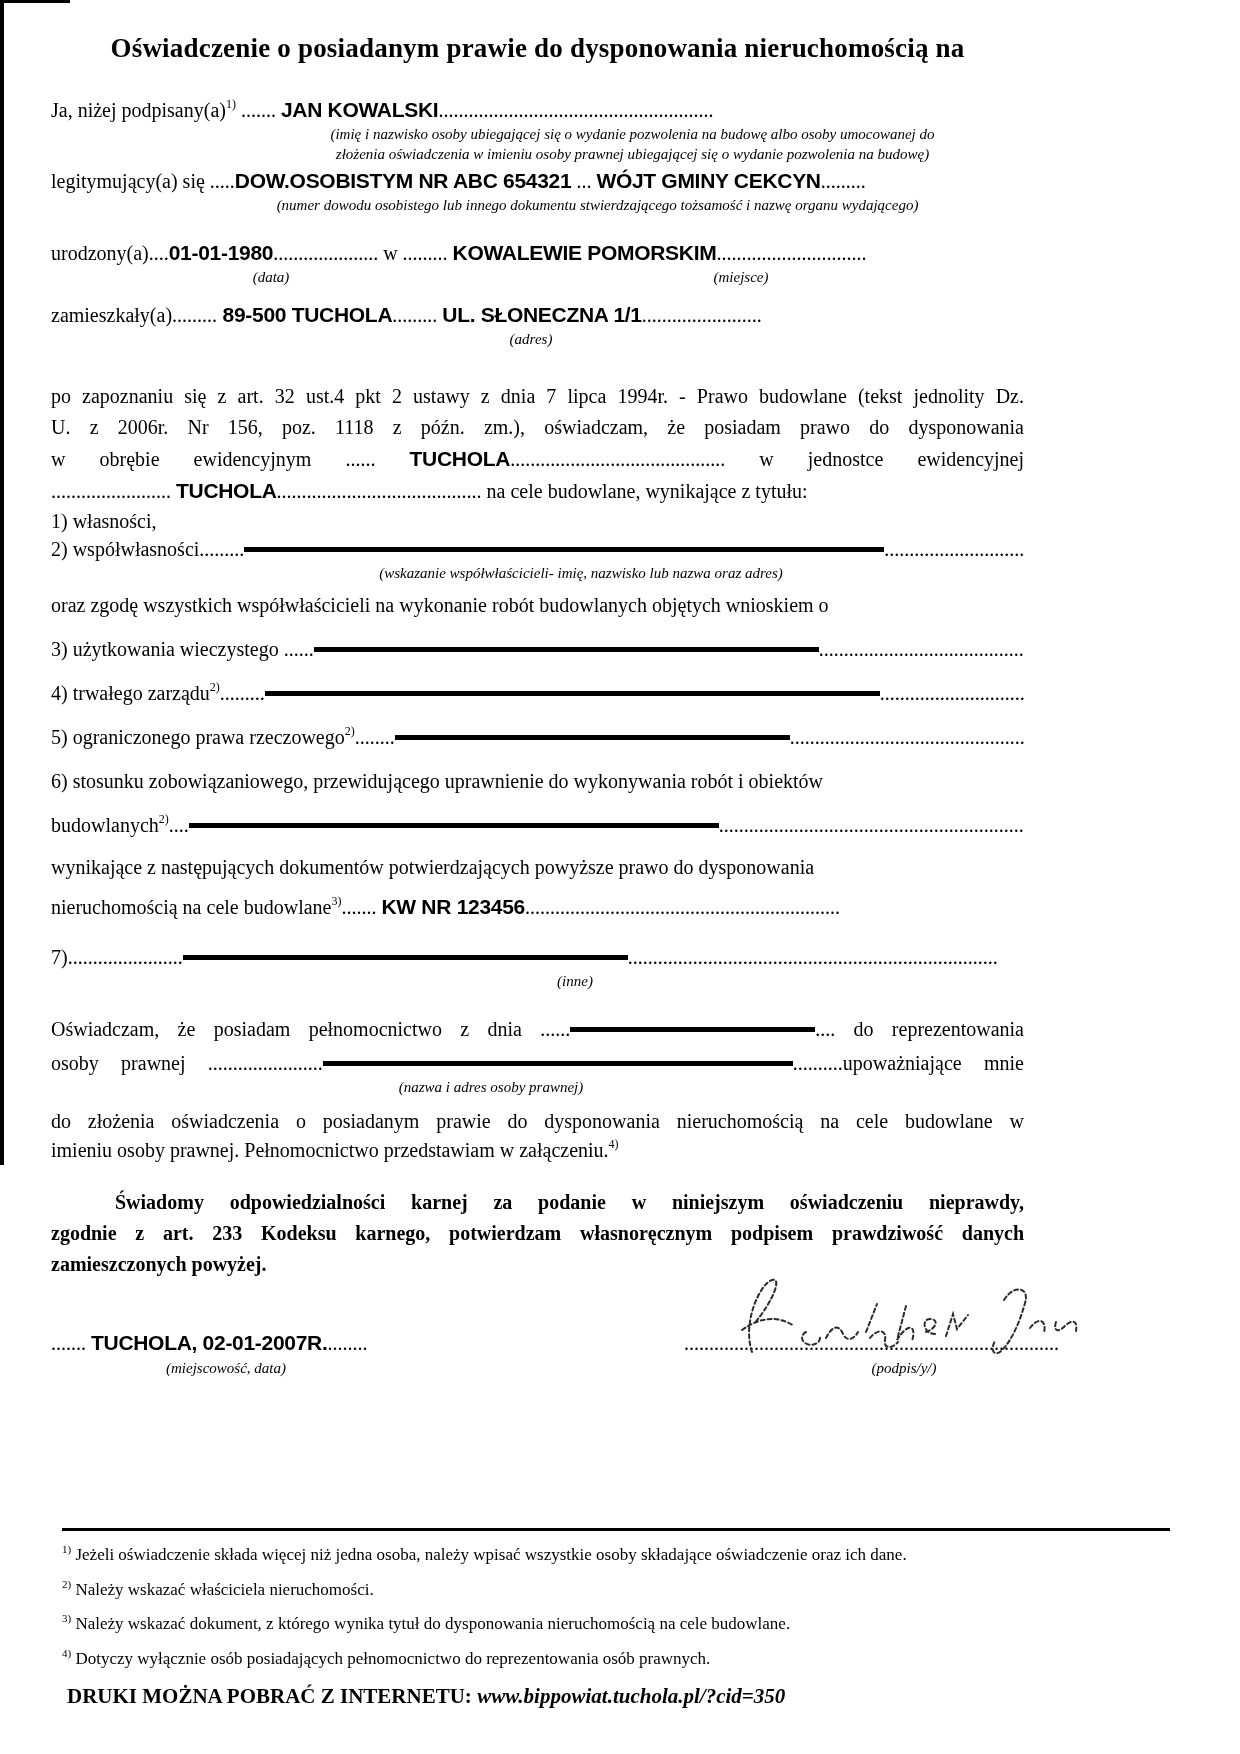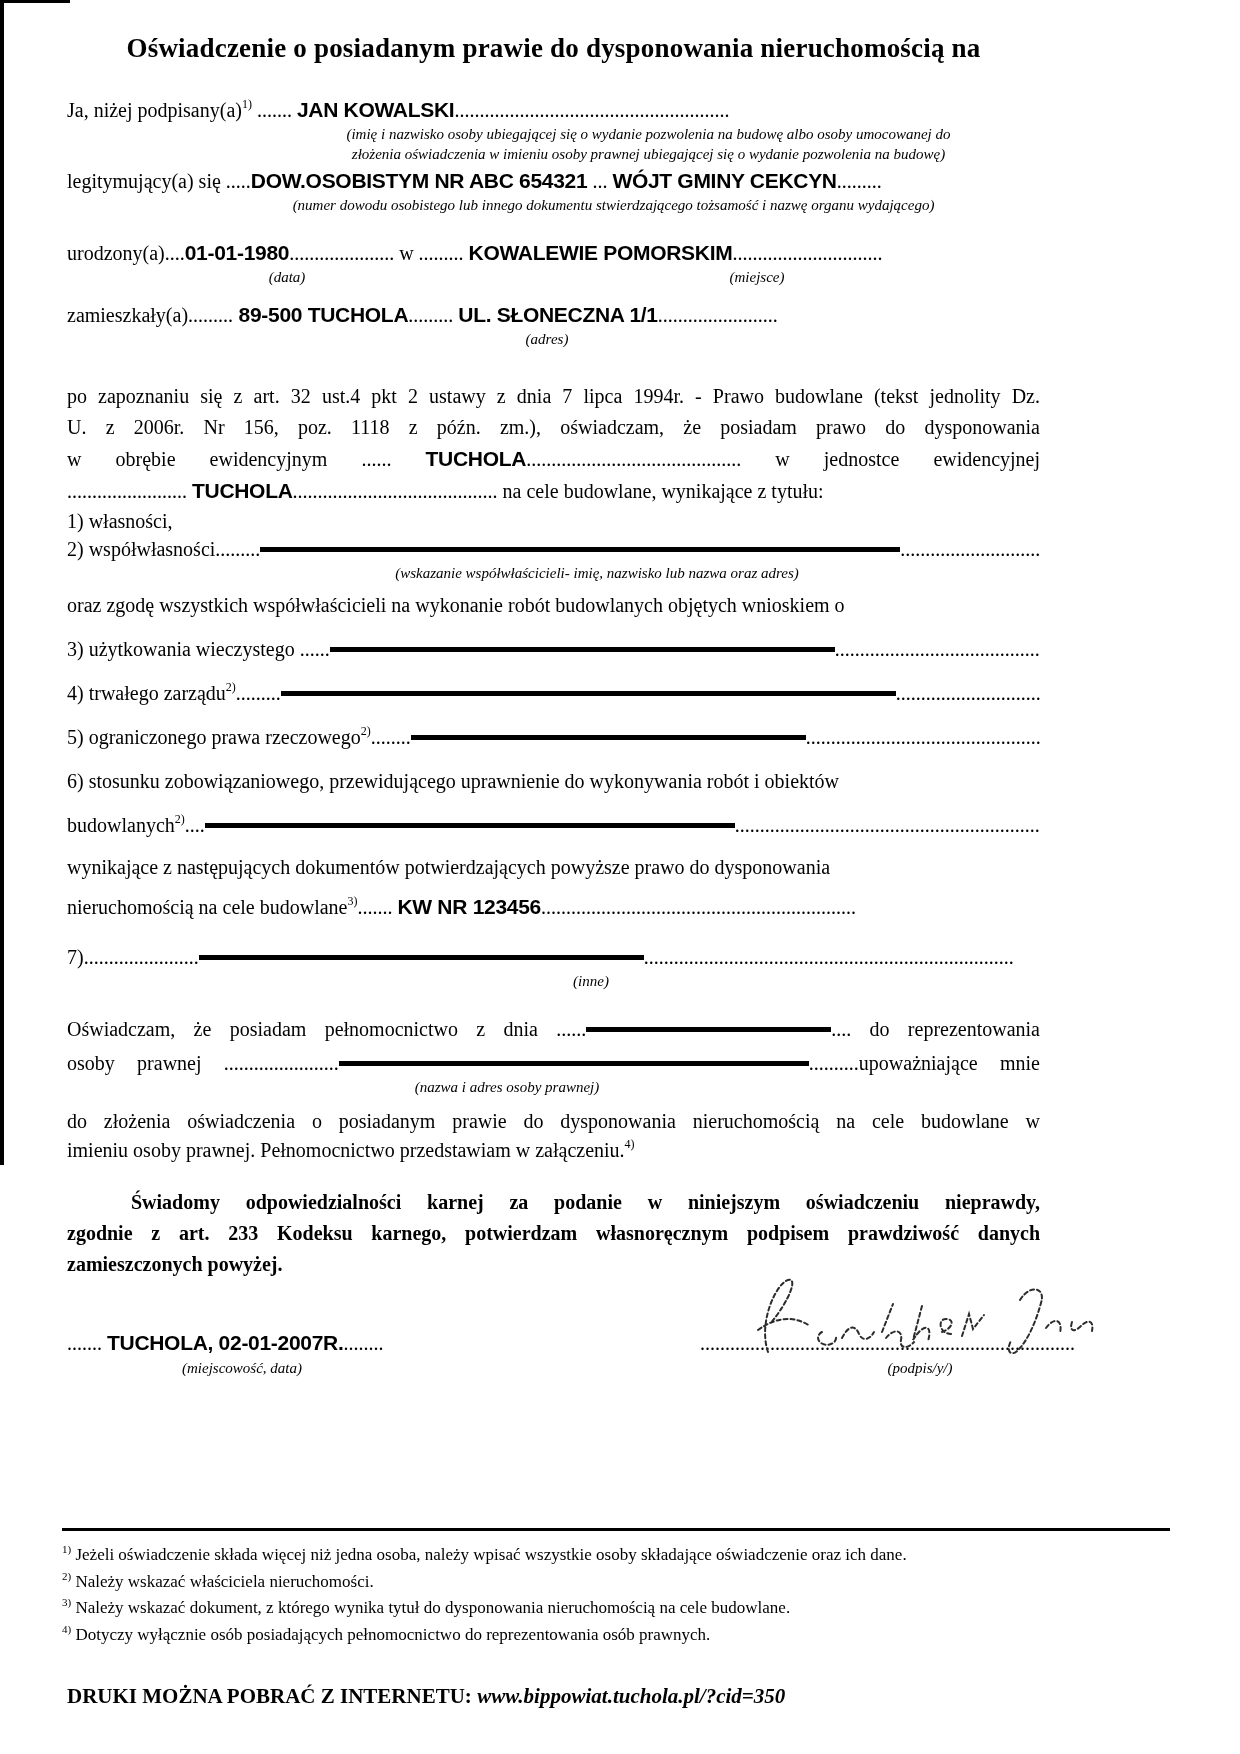--- a/index.html
+++ b/index.html
@@ -6,21 +6,21 @@
   .page {
     position:relative; width:1240px; height:1754px; margin:0 auto;
     background:#fff; color:#000;
     font-family:"Liberation Serif", serif; font-size:20px;
     overflow:hidden;
   }
   
   .edge-left { position:absolute; left:0; top:0; width:4px; height:1165px; background:#000; }
   .edge-top  { position:absolute; left:0; top:0; width:70px; height:3px; background:#000; }
 
-  .body { position:absolute; left:67px; top:28px; width:973px; }
+  .body { position:absolute; left:51px; top:28px; width:973px; }
 
   .doc-title { font-size:27px; font-weight:bold; text-align:center; line-height:40px; letter-spacing:.2px; }
 
   .fl   { line-height:28px; white-space:nowrap; overflow:hidden; }
   .pl   { line-height:31px; }
   .jline{ text-align:justify; text-align-last:justify; }
   .wrapok { white-space:normal; overflow:visible; }
 
   .v { font-family:"Liberation Sans", sans-serif; font-weight:700; font-size:21px; letter-spacing:-.3px; }
   sup.fn { font-size:12px; vertical-align:9px; line-height:0; }
@@ -36,21 +36,21 @@
   .indent { text-indent:64px; }
 
   .sig-row { display:flex; width:1085px; }
   .sig-left { width:440px; }
   .sig-right { margin-left:auto; width:452px; position:relative; }
   .sig-svg { position:absolute; left:30px; top:-62px; }
   .sig-line { line-height:30px; white-space:nowrap; overflow:hidden; }
 
   .footnotes { position:absolute; left:62px; top:1528px; width:1108px; }
   .fn-sep { height:3px; background:#000; margin-bottom:8px; }
-  .fn-line { font-size:17px; line-height:21.5px; }
+  .fn-line { font-size:17px; line-height:21.5px;margin-top:8px; }
   .fn-line sup { font-size:11px; vertical-align:7px; }
 
   .footer { position:absolute; left:67px; top:1684px; font-size:21px; font-weight:bold; white-space:nowrap; }
   .footer .url { font-style:italic; }
 </style>
 </head>
 <body>
 
 <div class="page">
   <div class="edge-left"></div>

